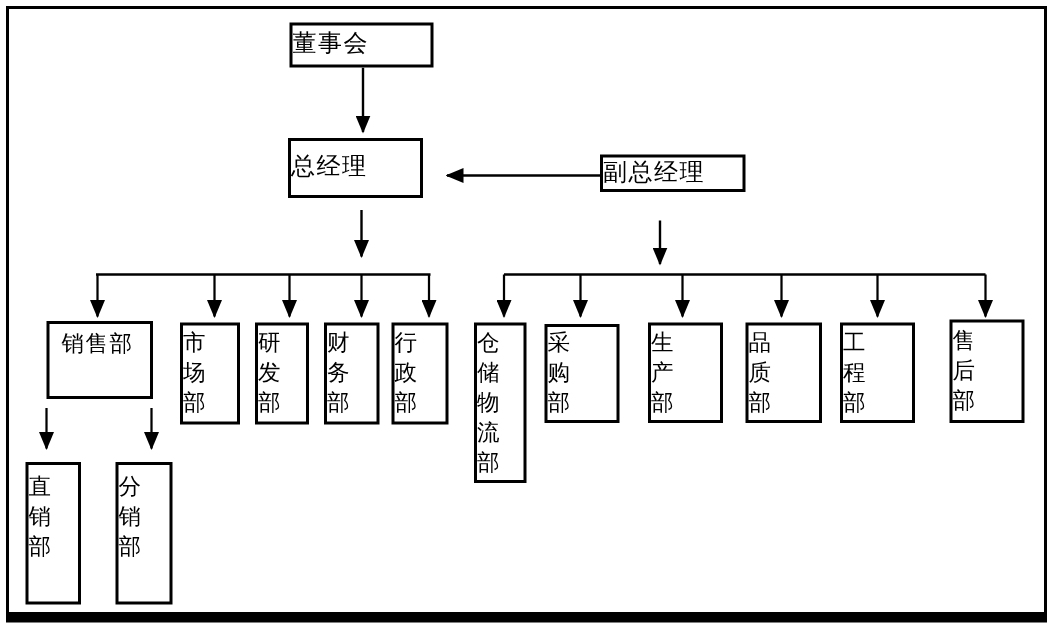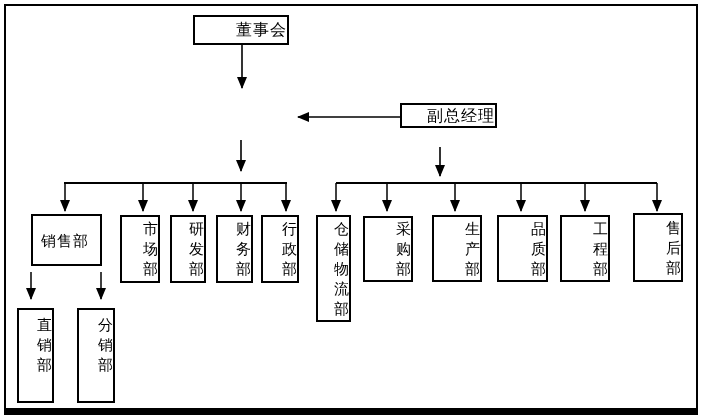--- a/index.html
+++ b/index.html
@@ -7,29 +7,29 @@
     position:relative;width:704px;height:417px;background:#ffffff;overflow:hidden;
     font-family:"Liberation Sans",sans-serif;color:#000;
   }
   #frame{
     position:absolute;left:4px;top:4px;width:694px;height:411px;
     border:2px solid #000;border-bottom:7px solid #000;box-sizing:border-box;
   }
   #wires{position:absolute;left:0;top:0;width:704px;height:417px;}
   .node{
     position:absolute;border:2px solid #000;background:#fff;box-sizing:border-box;
-    display:flex;align-items:center;justify-content:flex-end;
-    font-size:16px;line-height:1;letter-spacing:1px;padding-left:23px;
+    display:flex;align-items:center;justify-content:flex-start;
+    font-size:16px;line-height:1;letter-spacing:1px;
   }
   .node .v-label{
     white-space:pre-line;text-align:center;font-size:15px;line-height:20px;letter-spacing:0;
   }
   .node.v-top{align-items:flex-start;padding-top:5px;}
   .node.h-topleft{
-    align-items:flex-end;justify-content:flex-start;
+    align-items:flex-start;justify-content:flex-start;
     padding:6px 0 16px 8px;font-size:15px;
   }
 </style>
 </head>
 <body>
 
 <div id="stage">
 
   <div id="frame"></div>
 
@@ -62,20 +62,23 @@
 
       <path stroke-width="1.5" marker-end="url(#ah)" d="M31,272 V299"></path>
       <path stroke-width="1.5" marker-end="url(#ah)" d="M101,272 V299"></path>
     </g>
   </svg>
 
   <div class="node" style="left:193px;top:15px;width:96px;height:30px">
     <span>董事会</span>
   </div>
 
+  <div class="node" style="left:192px;top:92px;width:90px;height:40px">
+    <span>总经理</span>
+  </div>
 
   <div class="node" style="left:400px;top:103px;width:97px;height:25px">
     <span>副总经理</span>
   </div>
 
   <div class="node h-topleft" style="left:31px;top:214px;width:71px;height:52px">
     <span>销售部</span>
   </div>
 
   <div class="node" style="left:120px;top:215px;width:40px;height:68px">

